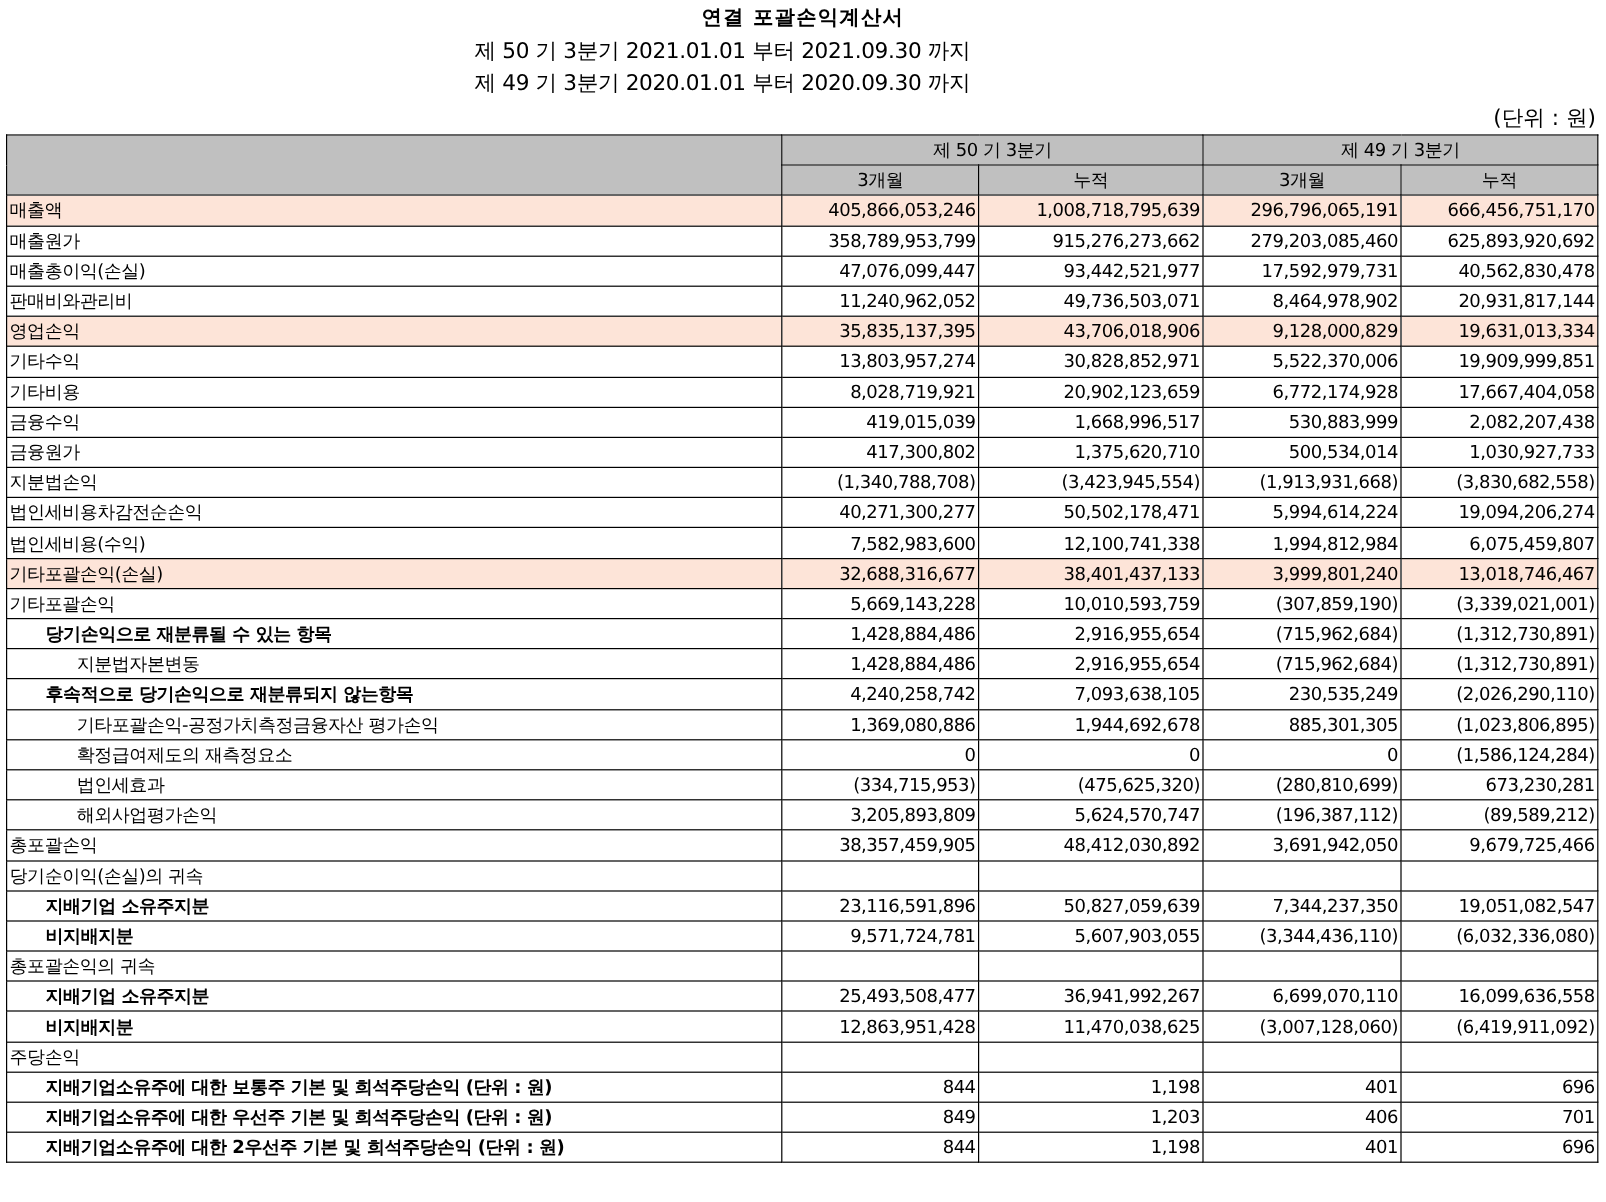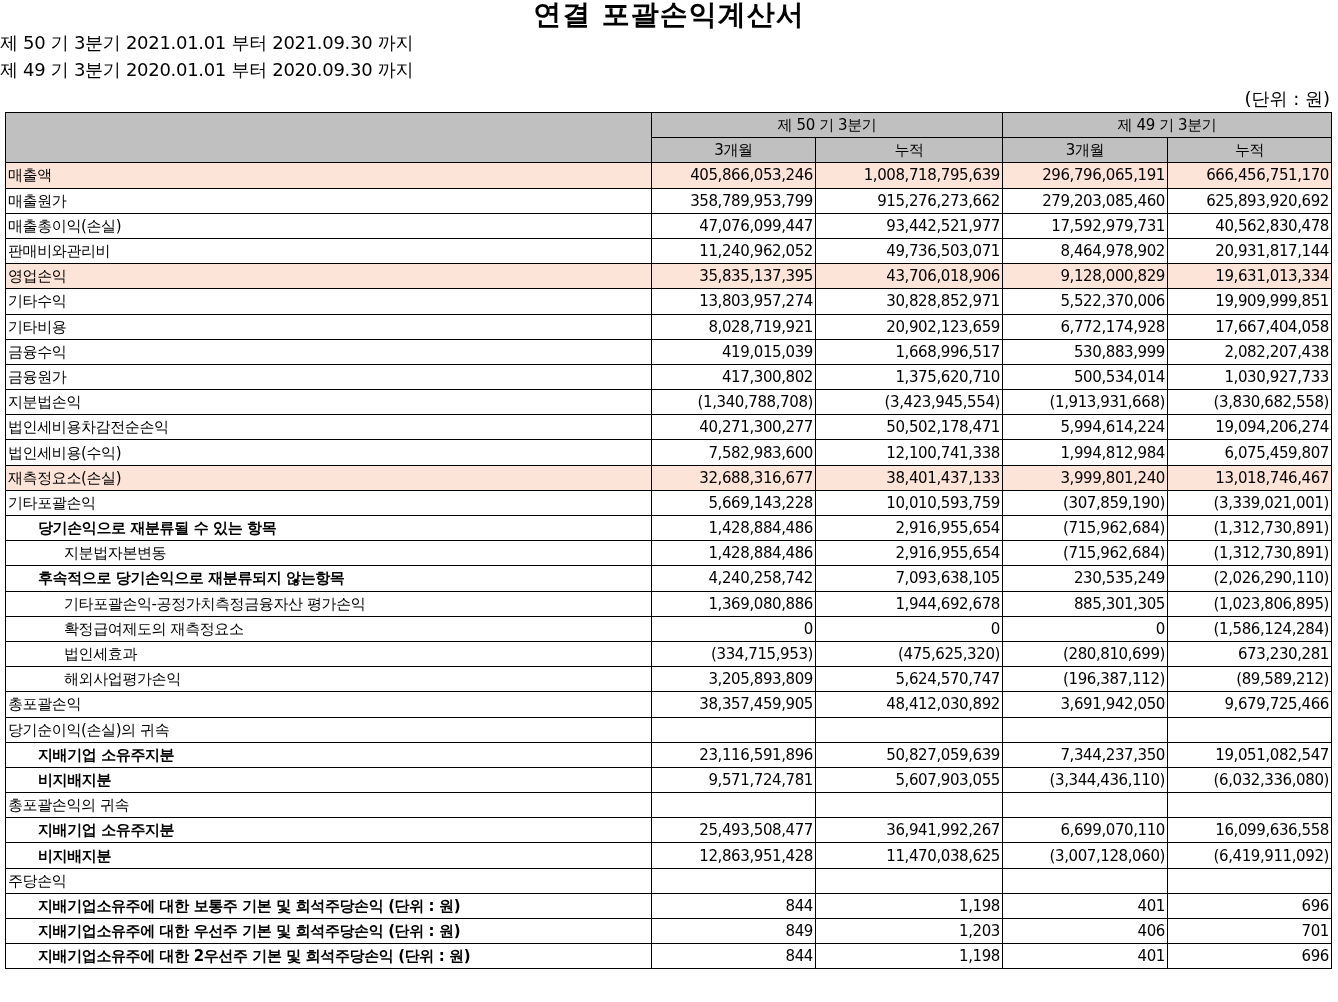--- a/index.html
+++ b/index.html
@@ -3,24 +3,24 @@
   <meta charset="utf-8">
   <style>
     html, body { margin: 0; padding: 0; background: #ffffff; }
     body {
       width: 1338px; height: 1002px; overflow: hidden; position: relative;
       font-family: "DejaVu Sans", "Liberation Sans", sans-serif;
       color: #000;
     }
     .title {
       position: absolute; left: 0; top: 0; width: 1338px; text-align: center;
-      font-size: 28px; font-weight: bold; line-height: 30px; letter-spacing: 1px;
+      font-size: 17px; font-weight: bold; line-height: 30px; letter-spacing: 1px;
     }
     .subtitle {
-      position: absolute; left: 0; width: 1204px; text-align: left;
+      position: absolute; left: 0; width: 1204px; text-align: center;
       font-size: 18px; line-height: 26px; letter-spacing: -0.3px;
     }
     .sub1 { top: 30px; }
     .sub2 { top: 57px; }
     .unit {
       position: absolute; right: 8px; top: 86px; font-size: 18px; line-height: 26px;
     }
     table.fs {
       position: absolute; left: 5px; top: 112px;
       border-collapse: collapse; table-layout: fixed;
@@ -148,21 +148,21 @@
         <td class="num">19,094,206,274</td>
       </tr>
       <tr>
         <td class="label">법인세비용(수익)</td>
         <td class="num">7,582,983,600</td>
         <td class="num">12,100,741,338</td>
         <td class="num">1,994,812,984</td>
         <td class="num">6,075,459,807</td>
       </tr>
       <tr class="hl">
-        <td class="label">재측정요소(손실)</td>
+        <td class="label">기타포괄손익(손실)</td>
         <td class="num">32,688,316,677</td>
         <td class="num">38,401,437,133</td>
         <td class="num">3,999,801,240</td>
         <td class="num">13,018,746,467</td>
       </tr>
       <tr>
         <td class="label">기타포괄손익</td>
         <td class="num">5,669,143,228</td>
         <td class="num">10,010,593,759</td>
         <td class="num">(307,859,190)</td>

